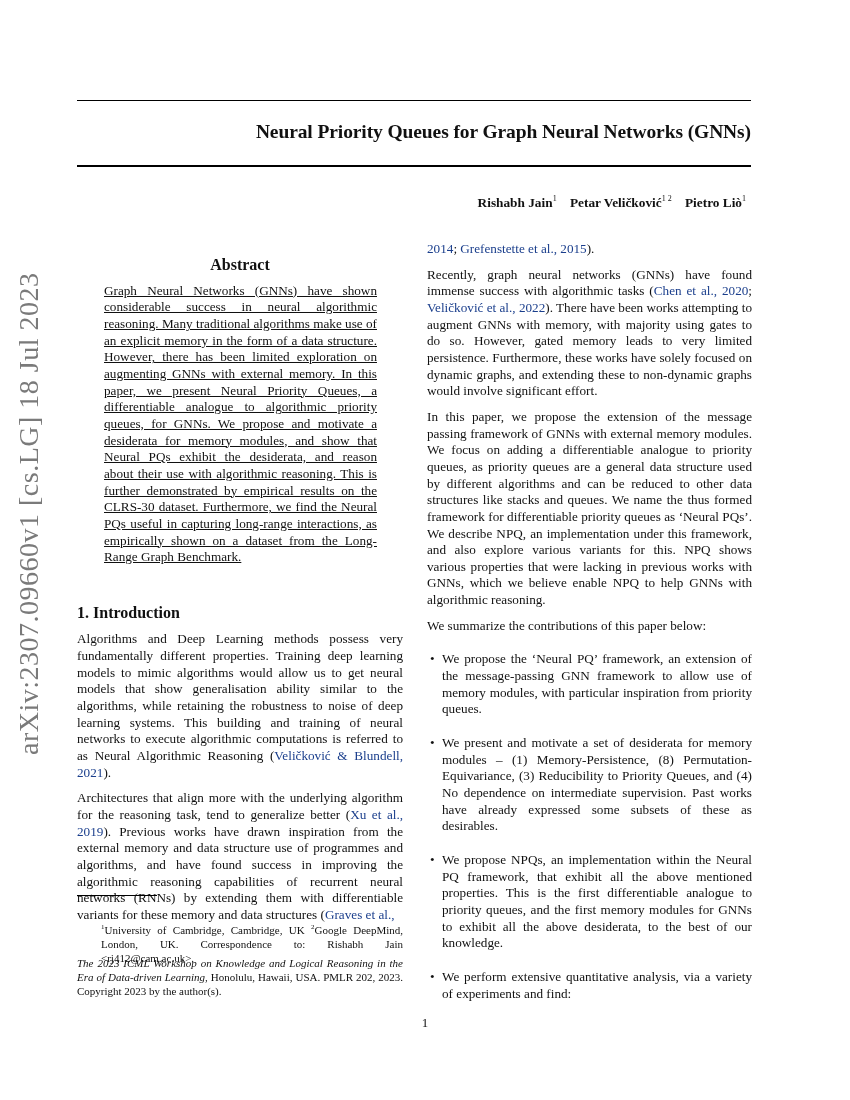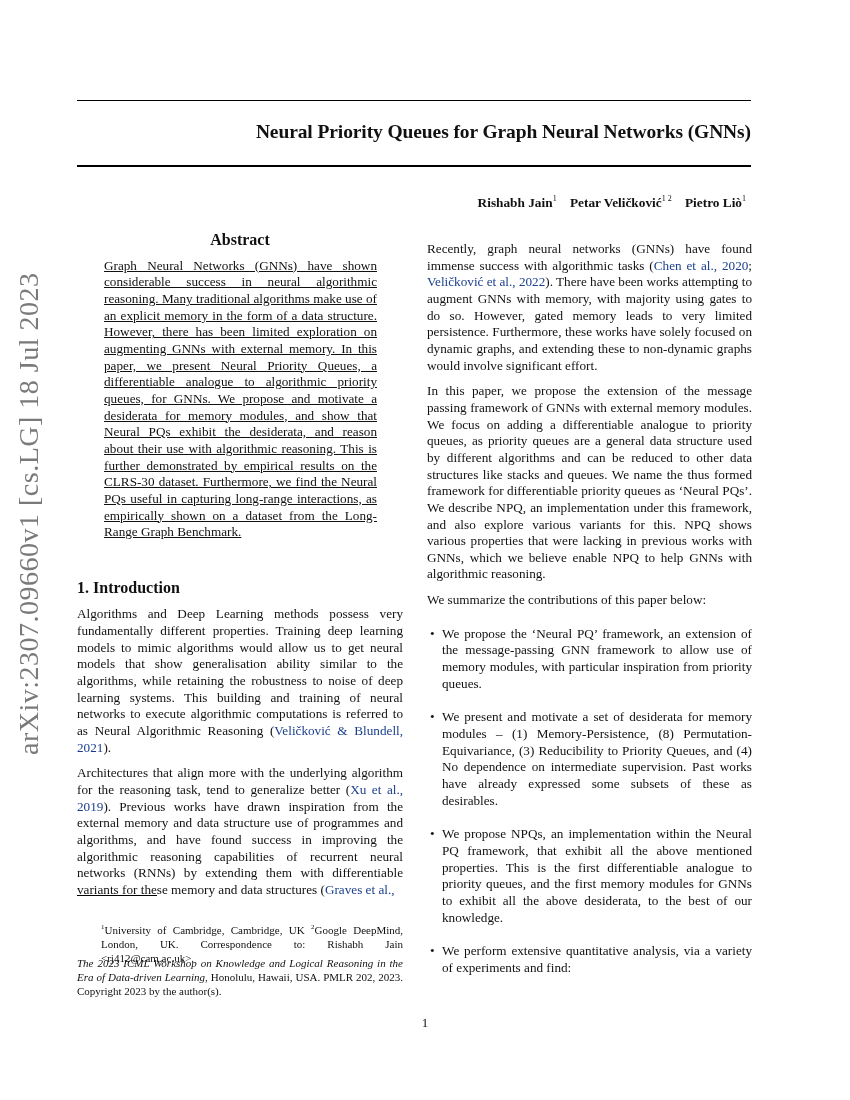--- a/index.html
+++ b/index.html
@@ -21,21 +21,21 @@
     }
     .authors .author { margin: 0 5px; }
     .authors sup { font-weight: normal; font-size: 8px; position: relative; top: -1px; }
     .arxiv {
       position: absolute; left: 13px; top: 755px;
       transform-origin: 0 0; transform: rotate(-90deg);
       font-family: "Liberation Serif", "DejaVu Serif", serif;
       font-size: 28px; color: #7a7a7a; white-space: nowrap; letter-spacing: 0.5px;
     }
     .col { position: absolute; font-size: 13.2px; line-height: 16.65px; text-align: justify; }
-    .col.left { left: 77px; top: 232px; width: 326px; }
+    .col.left { left: 77px; top: 257px; width: 326px; }
     .col.right { left: 427px; top: 241px; width: 325px; }
     .abstract-heading {
       text-align: center; font-weight: bold; font-size: 16px; margin: 0 0 9px 0;
     }
     .abstract { margin: 0 26px 0 27px; hyphens: auto; text-decoration: underline; }
     .section-heading {
       font-weight: bold; font-size: 16px; margin: 39px 0 10px 0; font-family: Liberation Serif, serif;
     }
     p { margin: 0 0 9px 0; }
     .cite { color: #1a3e8c; }
@@ -84,20 +84,21 @@
   <p><span>Architectures that align more with the underlying algorithm for the reasoning task, tend to generalize better (</span><a class="cite">Xu et al., 2019</a><span>). Previous works have drawn inspiration from the external memory and data structure use of programmes and algorithms, and have found success in improving the algorithmic reasoning capabilities of recurrent neural networks (RNNs) by extending them with differentiable variants for these memory and data structures (</span><a class="cite">Graves et al.,</a></p>
 </div>
 
 <div class="footnote-rule"></div>
 <div class="footnote">
   <div class="indent"><sup>1</sup><span>University of Cambridge, Cambridge, UK </span><sup>2</sup><span>Google DeepMind, London, UK. Correspondence to: Rishabh Jain &lt;rj412@cam.ac.uk&gt;.</span></div>
 </div>
 <div class="venue"><em>The 2023 ICML Workshop on Knowledge and Logical Reasoning in the Era of Data-driven Learning</em><span>, Honolulu, Hawaii, USA. PMLR 202, 2023. Copyright 2023 by the author(s).</span></div>
 
 <div class="col right">
+  <p><span class="cite">2014</span><span>; </span><a class="cite">Grefenstette et al., 2015</a><span>).</span></p>
 
   <p><span>Recently, graph neural networks (GNNs) have found immense success with algorithmic tasks (</span><a class="cite">Chen et al., 2020</a><span>; </span><a class="cite">Veličković et al., 2022</a><span>). There have been works attempting to augment GNNs with memory, with majority using gates to do so. However, gated memory leads to very limited persistence. Furthermore, these works have solely focused on dynamic graphs, and extending these to non-dynamic graphs would involve significant effort.</span></p>
 
   <p>In this paper, we propose the extension of the message passing framework of GNNs with external memory modules. We focus on adding a differentiable analogue to priority queues, as priority queues are a general data structure used by different algorithms and can be reduced to other data structures like stacks and queues. We name the thus formed framework for differentiable priority queues as ‘Neural PQs’. We describe NPQ, an implementation under this framework, and also explore various variants for this. NPQ shows various properties that were lacking in previous works with GNNs, which we believe enable NPQ to help GNNs with algorithmic reasoning.</p>
 
   <p>We summarize the contributions of this paper below:</p>
 
   <ul class="bullets">
     <li><span class="bullet">•</span><span>We propose the ‘Neural PQ’ framework, an extension of the message-passing GNN framework to allow use of memory modules, with particular inspiration from priority queues.</span></li>
     <li><span class="bullet">•</span><span>We present and motivate a set of desiderata for memory modules – (1) Memory-Persistence, (8) Permutation-Equivariance, (3) Reducibility to Priority Queues, and (4) No dependence on intermediate supervision. Past works have already expressed some subsets of these as desirables.</span></li>

